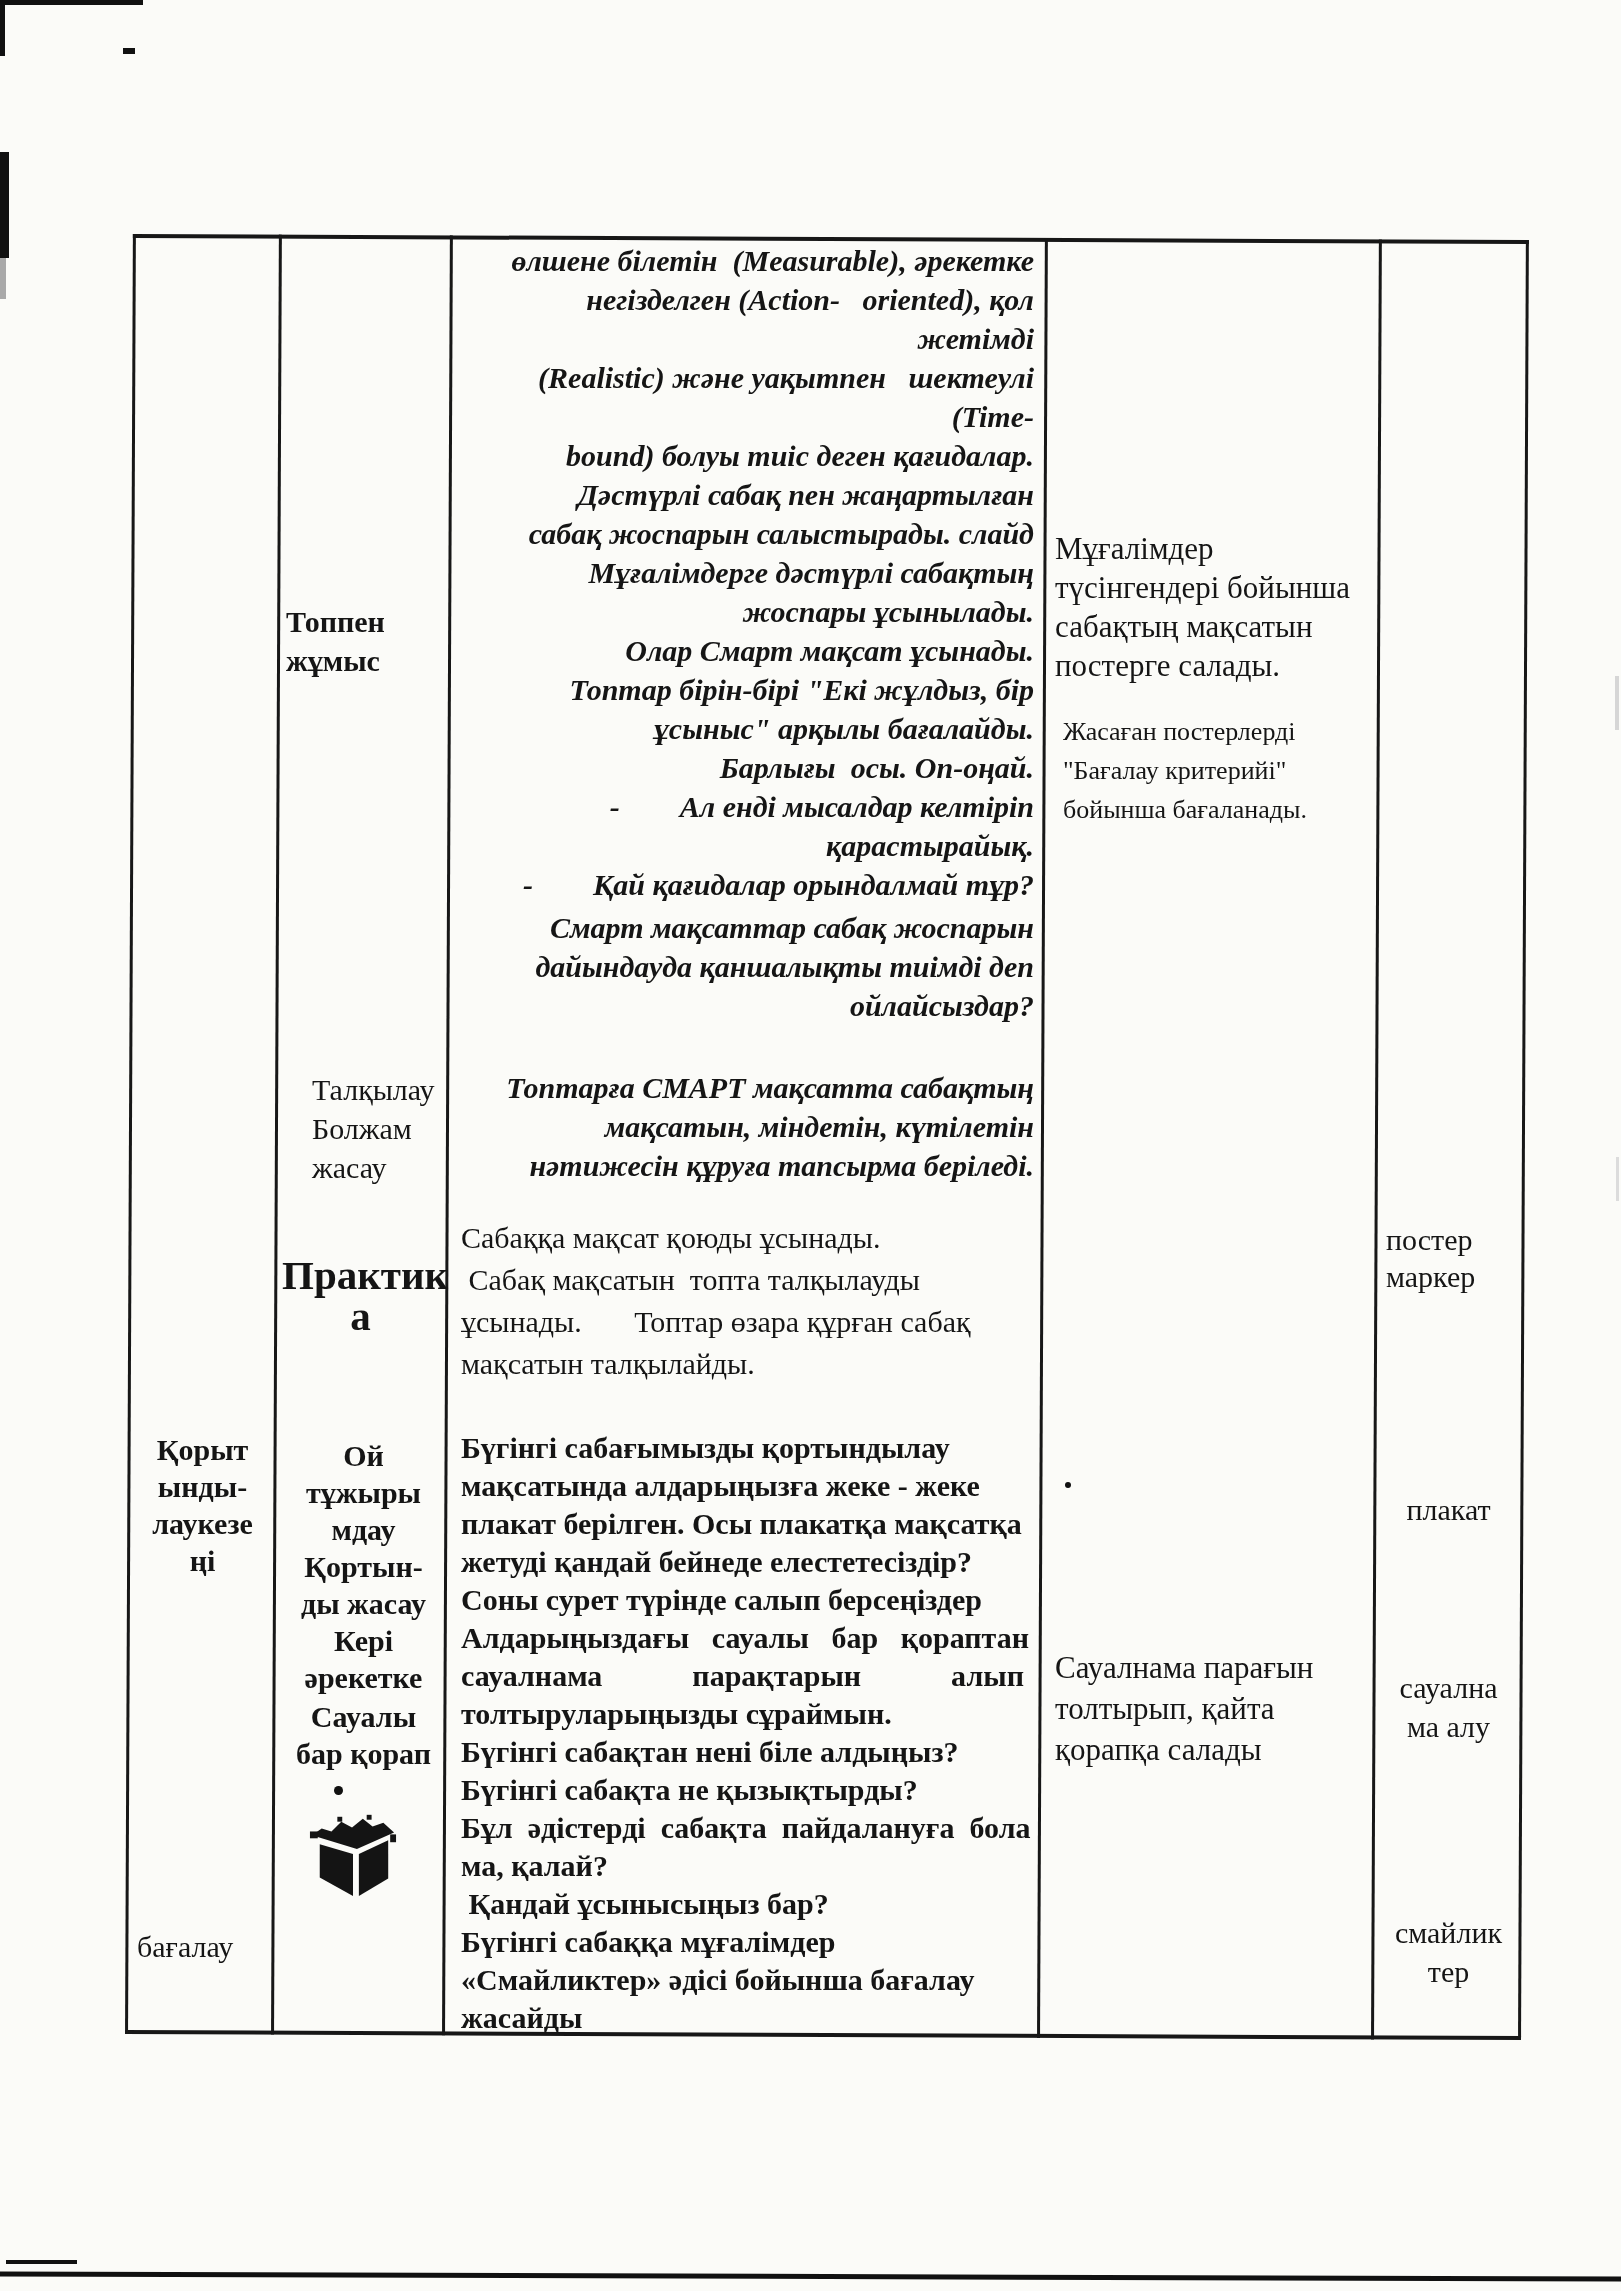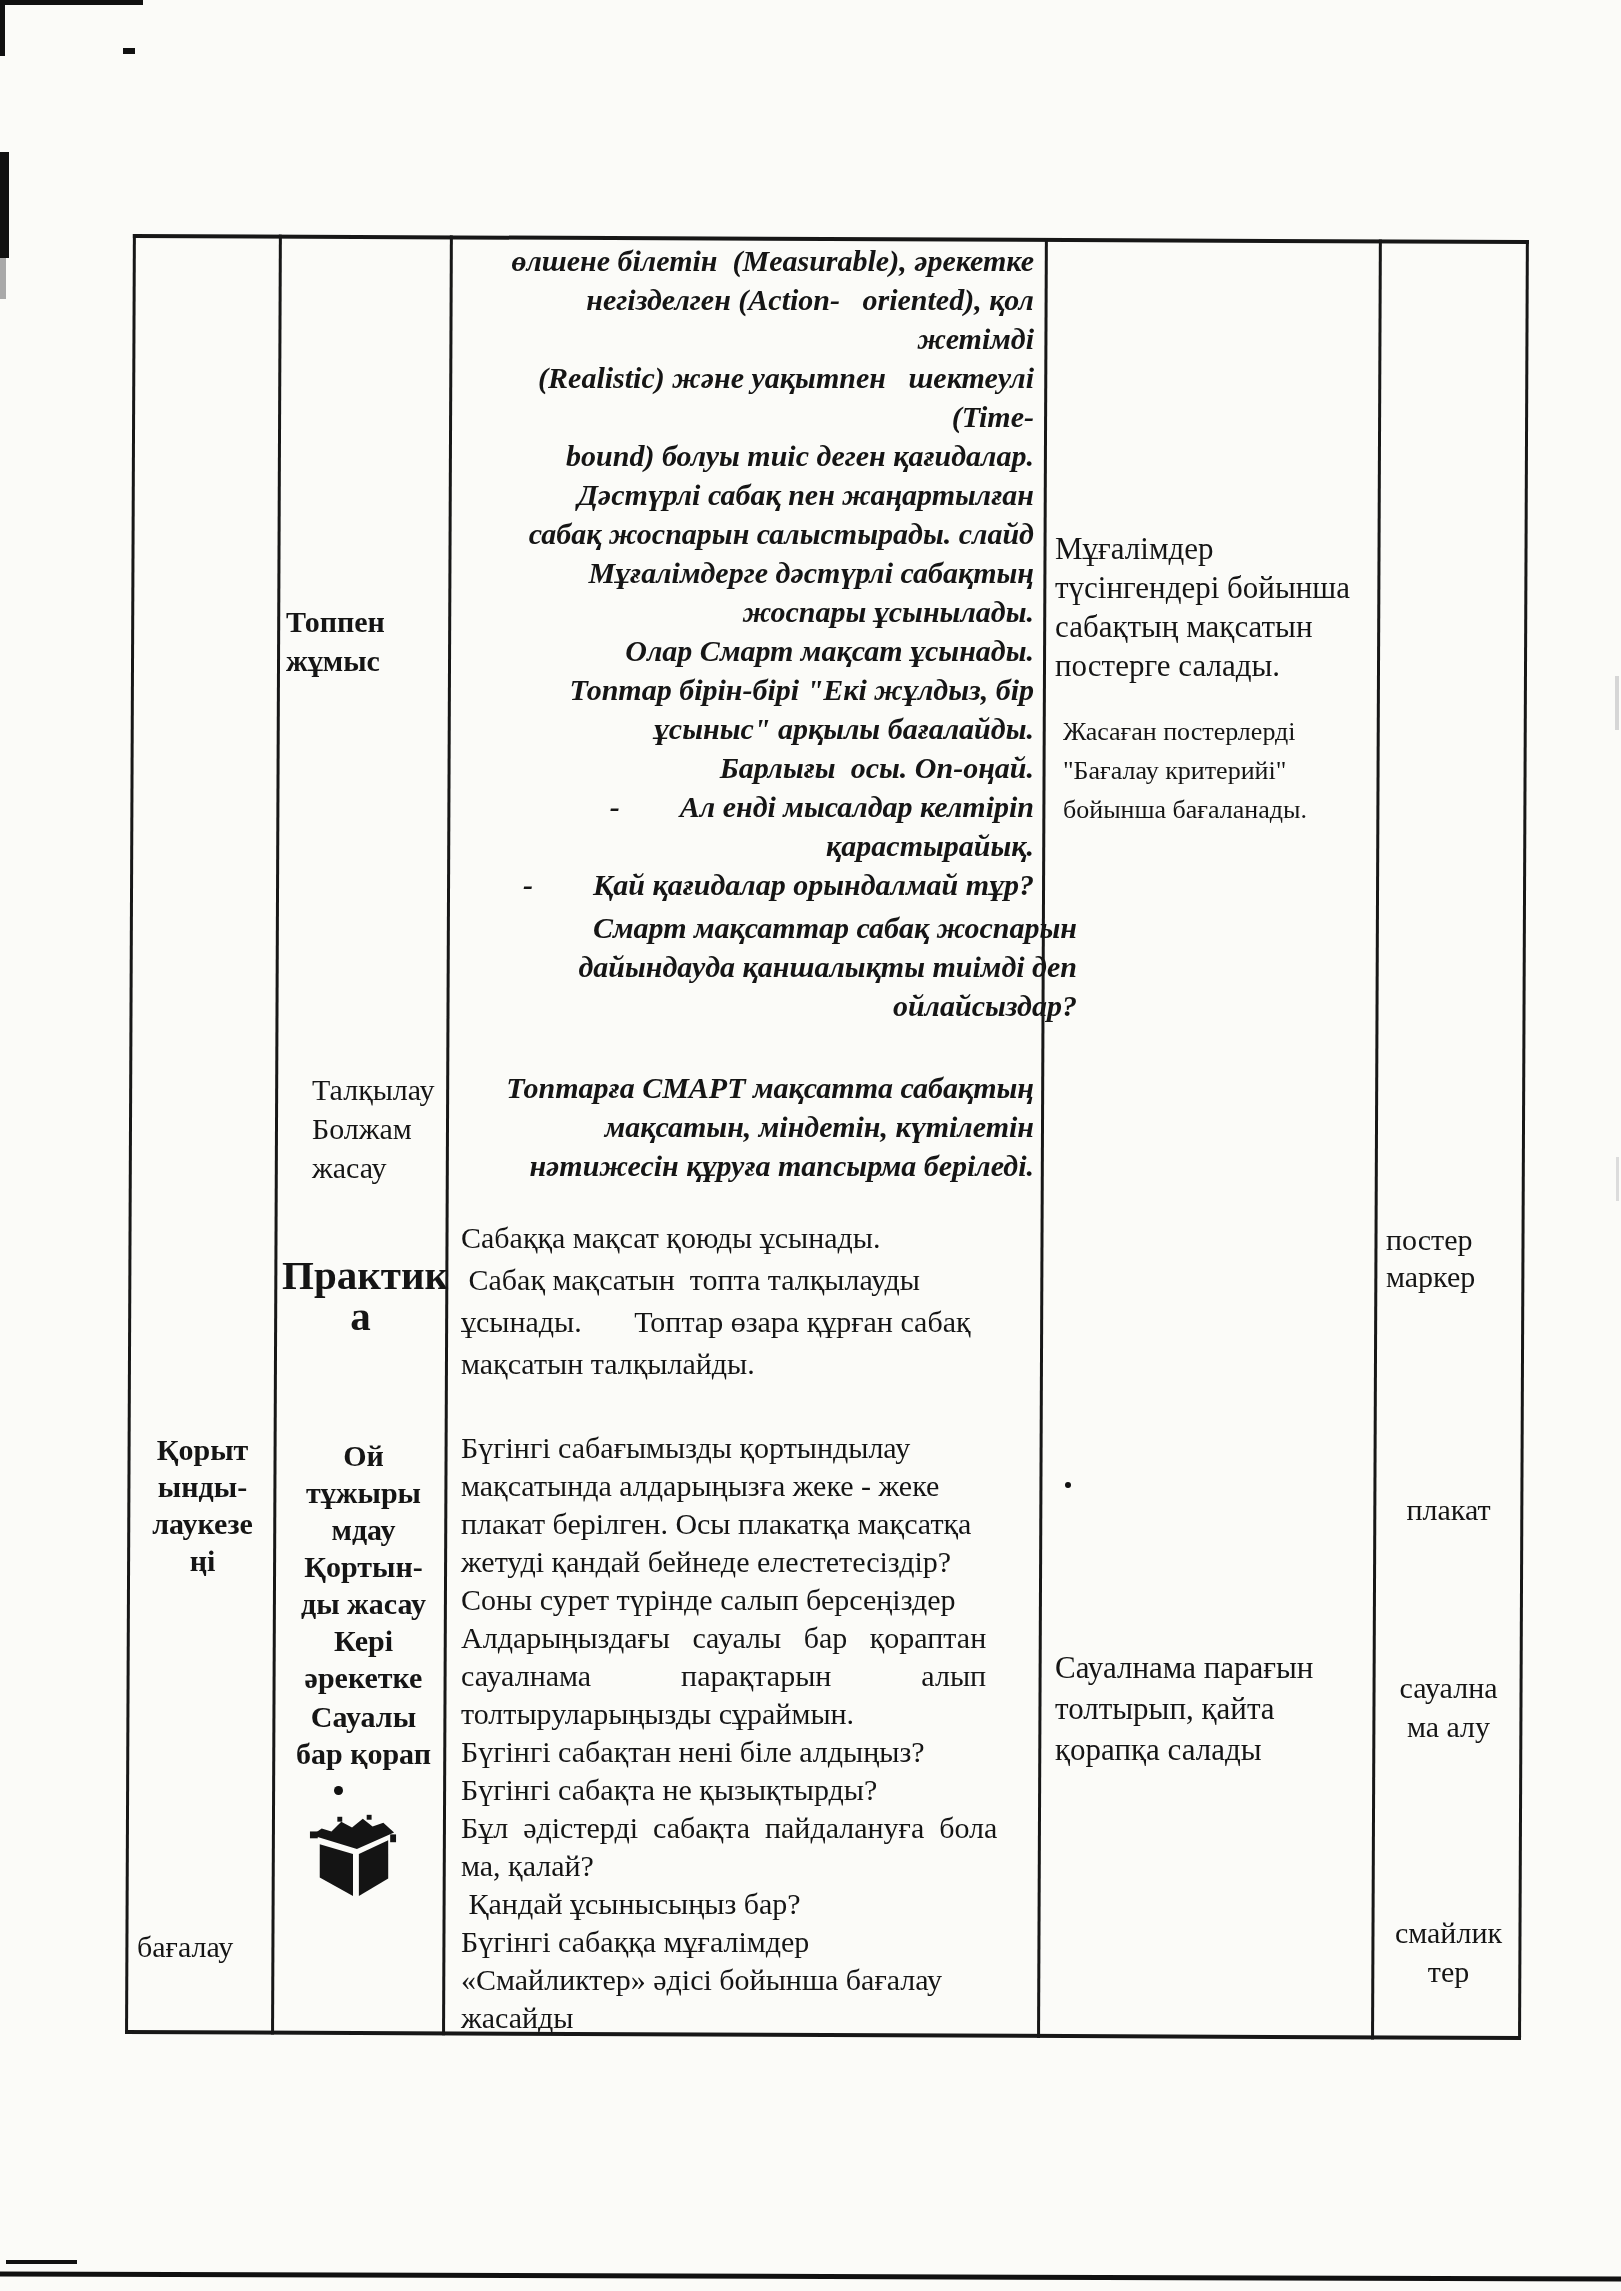--- a/index.html
+++ b/index.html
@@ -100,34 +100,34 @@
 Мұғалімдерге дәстүрлі сабақтың
 жоспары ұсынылады.
 Олар Смарт мақсат ұсынады.
 Топтар бірін-бірі "Екі жұлдыз, бір
 ұсыныс" арқылы бағалайды.
 Барлығы  осы. Оп-оңай.
 -        Ал енді мысалдар келтіріп
 қарастырайық.
 -        Қай қағидалар орындалмай тұр?</div>
 
-<div class="txt bi" style="left:461px;top:908px;width:573px;margin-left:43px;">Смарт мақсаттар сабақ жоспарын
+<div class="txt bi" style="left:461px;top:908px;width:573px;">Смарт мақсаттар сабақ жоспарын
 дайындауда қаншалықты тиімді деп
 ойлайсыздар?</div>
 
 <div class="txt bi" style="left:461px;top:1068px;width:573px;">Топтарға СМАРТ мақсатта сабақтың
 мақсатын, міндетін, күтілетін
 нәтижесін құруға тапсырма беріледі.</div>
 
 <div class="txt" style="left:461px;top:1217px;width:573px;line-height:42px;">Сабаққа мақсат қоюды ұсынады.
  Сабақ мақсатын  топта талқылауды
 ұсынады.       Топтар өзара құрған сабақ
 мақсатын талқылайды.</div>
 
-<div class="txt" style="left:461px;top:1429px;width:578px;line-height:38px;">Бүгінгі сабағымызды қортындылау
+<div class="txt" style="left:461px;top:1429px;width:578px;line-height:38px;font-weight:bold;">Бүгінгі сабағымызды қортындылау
 мақсатында алдарыңызға жеке - жеке
 плакат берілген. Осы плакатқа мақсатқа
 жетуді қандай бейнеде елестетесіздір?
 Соны сурет түрінде салып берсеңіздер
 Алдарыңыздағы   сауалы   бар   қораптан
 сауалнама            парақтарын            алып
 толтыруларыңызды сұраймын.
 Бүгінгі сабақтан нені біле алдыңыз?
 Бүгінгі сабақта не қызықтырды?
 Бұл  әдістерді  сабақта  пайдалануға  бола

